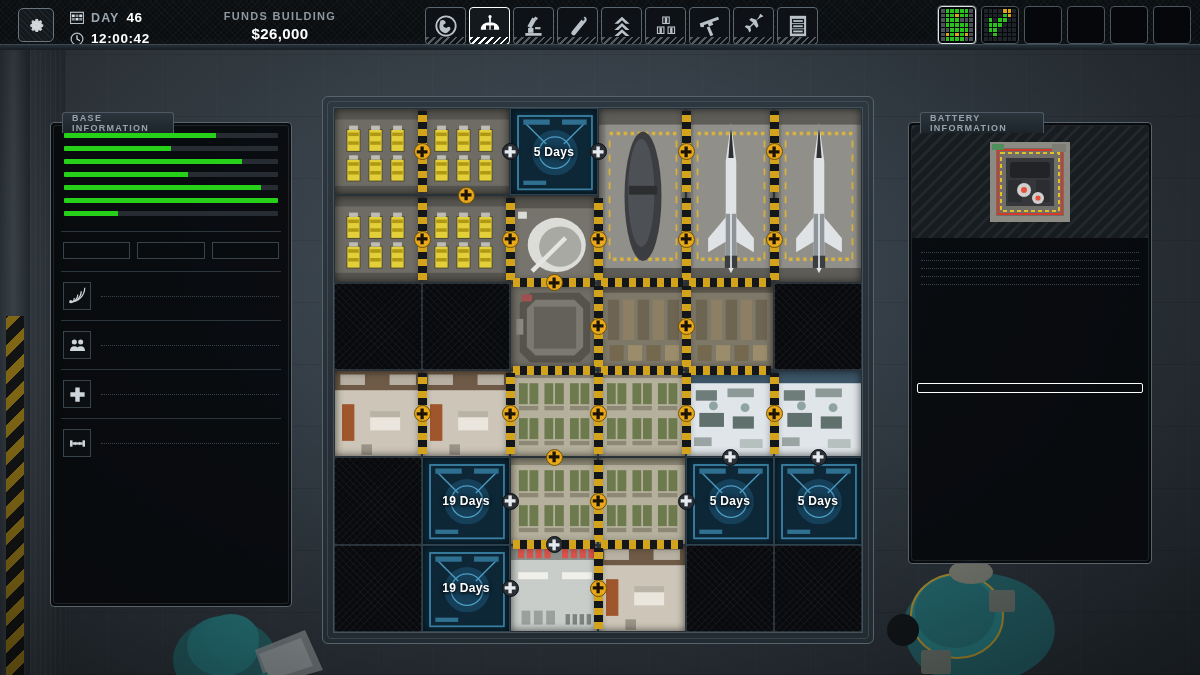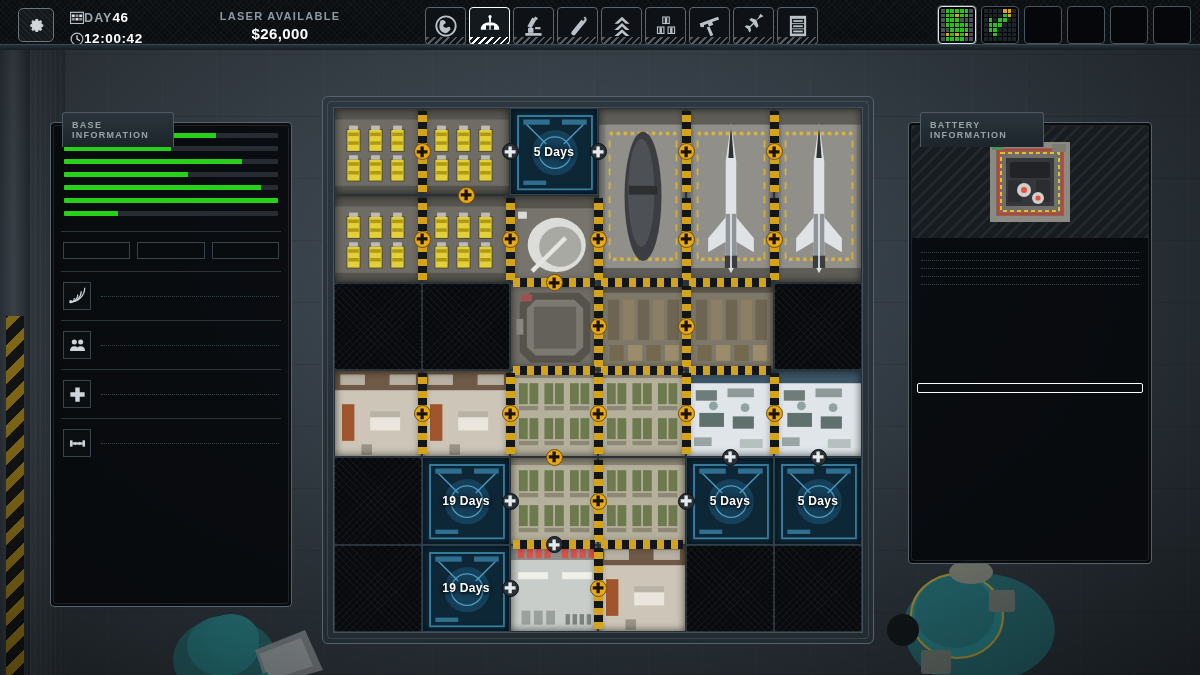--- a/index.html
+++ b/index.html
@@ -61,21 +61,21 @@
     background:linear-gradient(180deg,#263038,#161d23);
     border-top:1px solid #3c4850;
   }
   #settings-btn {
     position:absolute; left:18px; top:8px; width:36px; height:34px;
     border:1px solid #6a757d; border-radius:5px;
     background:repeating-linear-gradient(45deg, rgba(255,255,255,.05) 0 1px, transparent 1px 4px), #14191d;
     display:flex; align-items:center; justify-content:center;
   }
   .datecol { position:absolute; left:70px; top:9px; width:130px; color:#c9d2d8; }
-  .dayrow, .timerow { display:flex; align-items:center; height:17px; }
+  .dayrow, .timerow { display:flex; align-items:center; gap:7px; height:17px; }
   .dayrow { margin-bottom:4px; }
   .lbl-day { font-size:12.5px; letter-spacing:1.1px; color:#9aa6ae; font-weight:bold; }
   .val-day { font-size:13.5px; color:#fff; font-weight:bold; letter-spacing:.5px; }
   .val-time { font-size:13.5px; color:#fff; font-weight:bold; letter-spacing:.6px; }
   #funds-block { position:absolute; left:205px; top:10px; width:150px; text-align:center; }
   #funds-label { font-size:11px; letter-spacing:1.3px; color:#8d98a0; font-weight:bold; }
   #funds-value { font-size:15px; color:#fff; font-weight:bold; letter-spacing:.4px; margin-top:3px; }
   
   #toolbar {
     position:absolute; left:405px; top:4px; height:44px;
@@ -100,21 +100,21 @@
   }
   .base-slot.selected { border-color:#dfe6ea; box-shadow:0 0 0 1px rgba(255,255,255,.25); }
   .base-mini { width:100%; height:100%; display:grid; grid-template-columns:repeat(7,1fr); grid-template-rows:repeat(7,1fr); gap:1px; }
   .base-mini i { display:block; background:#1d2227; }
   
   .panel-tab {
     position:absolute; height:14px;
     background:linear-gradient(180deg,#2b343c,#1d252b);
     border:1px solid #4e5a63; border-bottom:none;
     border-radius:3px 3px 0 0;
-    display:flex; align-items:center; padding:17px 9px;
+    display:flex; align-items:center; padding:10px 9px;
   }
   .panel-tab span { font-size:9px; letter-spacing:1.3px; color:#97a3ab; font-weight:bold; }
   .panel-body {
     position:absolute;
     background:rgba(6,9,12,.93);
     border:1px solid #58636b; border-radius:4px;
   }
   .panel-body::after {
     content:""; position:absolute; inset:2px; border:1px solid rgba(120,135,145,.20);
     border-radius:3px; pointer-events:none;
@@ -284,21 +284,21 @@
     <div class="timerow">
       <svg width="14" height="14" viewBox="0 0 16 16">
         <circle cx="8" cy="8" r="6.7" fill="none" stroke="#b4bec5" stroke-width="1.4"></circle>
         <path d="M8 4.2V8l2.8 1.8" fill="none" stroke="#dfe6ea" stroke-width="1.4" stroke-linecap="round"></path>
       </svg>
       <span class="val-time">12:00:42</span>
     </div>
   </div>
 
   <div id="funds-block">
-    <div id="funds-label">LASER AVAILABLE</div>
+    <div id="funds-label">FUNDS BUILDING</div>
     <div id="funds-value">$26,000</div>
   </div>
 
   <div id="toolbar">
       <div class="tool-btn">
         <svg width="26" height="26" viewBox="0 0 24 24">
           <path d="M12 2.2a9.8 9.8 0 100 19.6 9.8 9.8 0 000-19.6zm0 1.7a8.1 8.1 0 110 16.2 8.1 8.1 0 010-16.2z" fill="#b9c2c8"></path>
           <path d="M7 7q2.4-1.3 4 .4 1.6 1.7-.3 2.8-2 1-.7 2.6 1.4 1.6 3.4.4 2-1.2 2.6.6 .6 1.8-1.4 3Q12 20 8.6 17.6 5.2 15.2 6 11 6.4 8.4 7 7z" fill="#b9c2c8"></path>
         </svg>
         <div class="hatch"></div>

